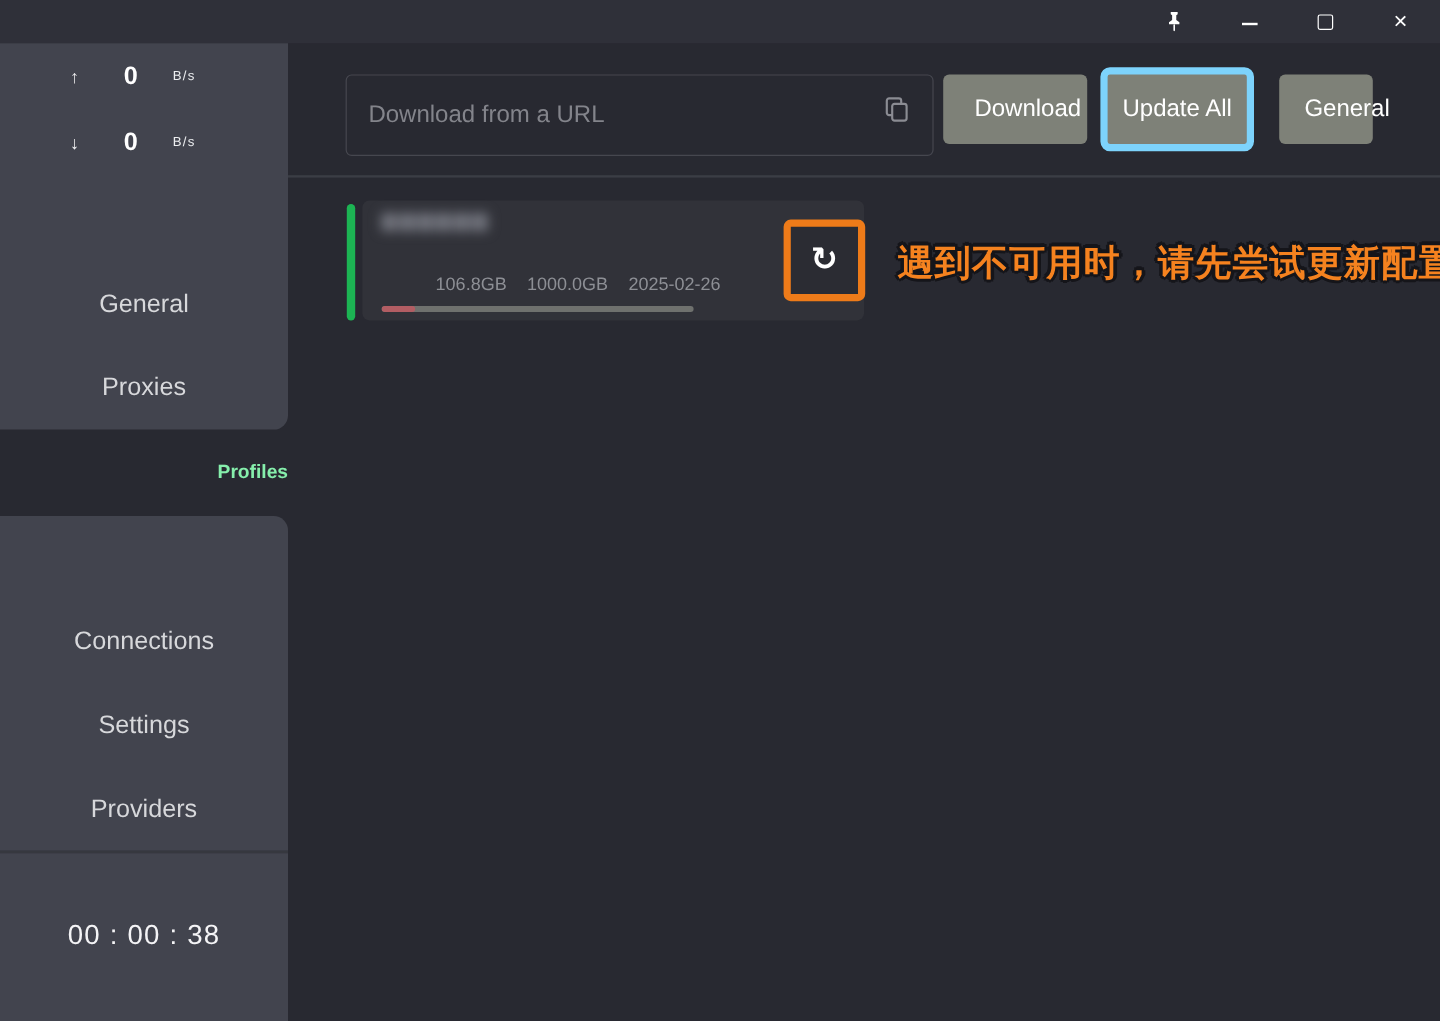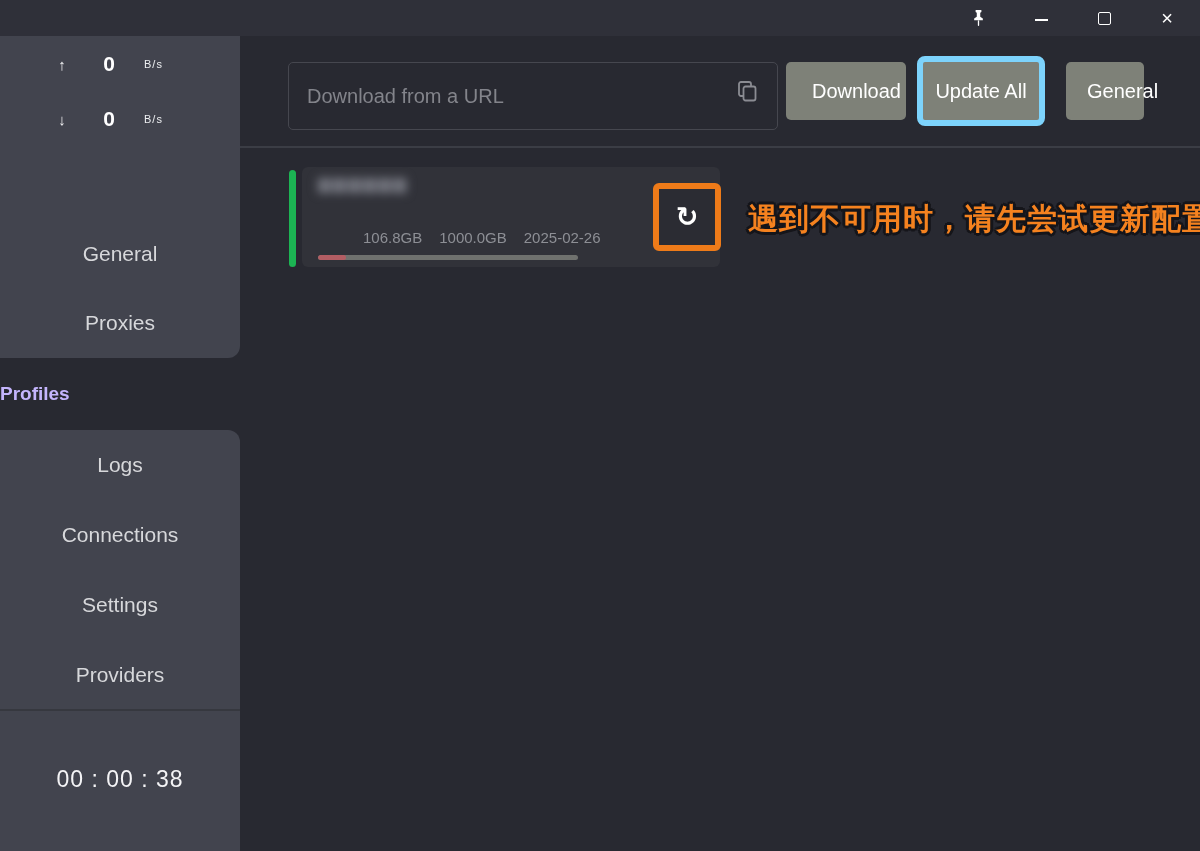--- a/index.html
+++ b/index.html
@@ -52,22 +52,22 @@
     font-size:21px; color:#d7d8db; cursor:pointer;
   }
   .nav-general  { top:183px; }
   .nav-proxies  { top:252px; }
   .nav-logs        { top:0px; }
   .nav-connections { top:70px; }
   .nav-settings    { top:140px; }
   .nav-providers   { top:210px; }
   .nav-selected {
     position:absolute; left:0; top:358px; width:240px; height:72px;
-    line-height:72px; text-align:left;
-    font-size:19px; font-weight:600; color:#c4b5fd; cursor:pointer;
+    line-height:72px; text-align:right;
+    font-size:16px; font-weight:600; color:#86efac; cursor:pointer;
   }
 
   .uptime {
     position:absolute; left:0; top:48px; width:240px; height:40px;
     line-height:40px; text-align:center;
     color:#f4f4f6; font-size:23px; letter-spacing:1px;
   }
   .connected-row {
     position:absolute; left:0; top:92px; width:240px; height:36px;
     display:flex; align-items:center; justify-content:center; gap:11px;
@@ -196,21 +196,20 @@
       <span class="traffic-value">0</span>
       <span class="traffic-unit">B/s</span>
     </div>
     <div class="nav-item nav-general">General</div>
     <div class="nav-item nav-proxies">Proxies</div>
   </div>
 
   <div class="nav-selected">Profiles</div>
 
   <div class="side-block block-mid">
-    <div class="nav-item nav-logs">Logs</div>
     <div class="nav-item nav-connections">Connections</div>
     <div class="nav-item nav-providers">Providers</div>
     <div class="nav-item nav-settings">Settings</div>
   </div>
 
   <div class="side-divider"></div>
 
   <div class="side-block block-bottom">
     <div class="uptime">00 : 00 : 38</div>
   </div>

